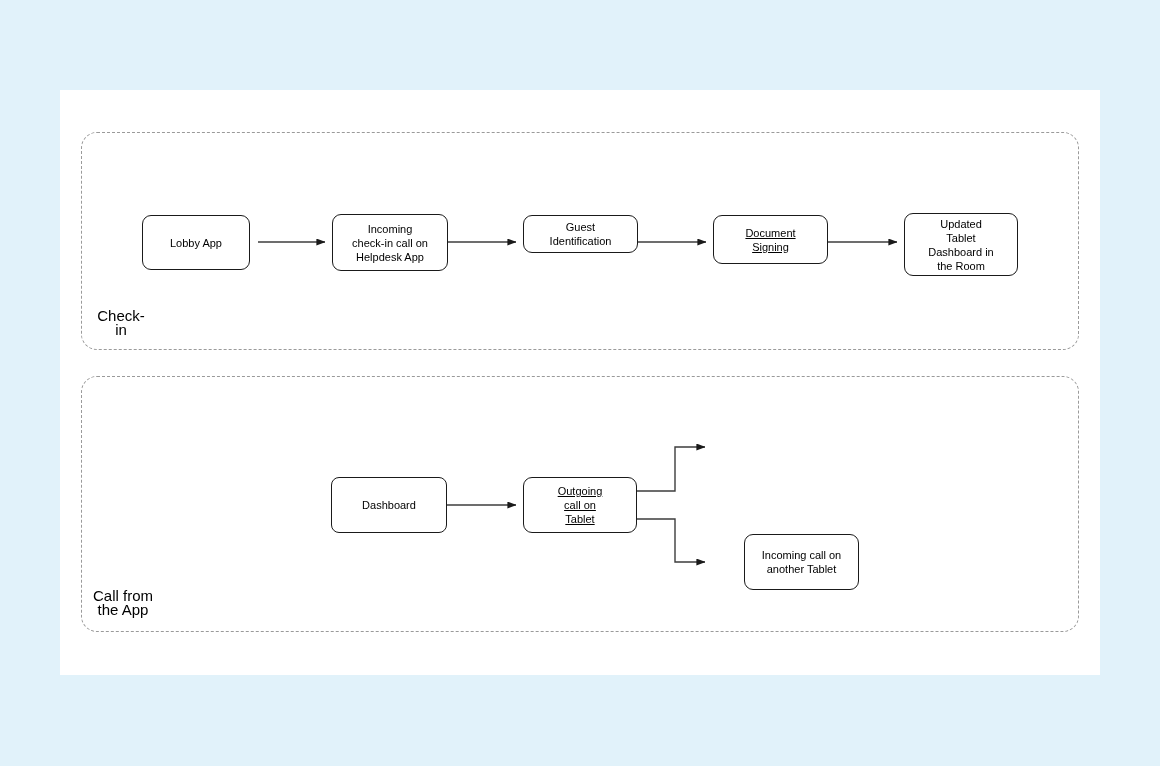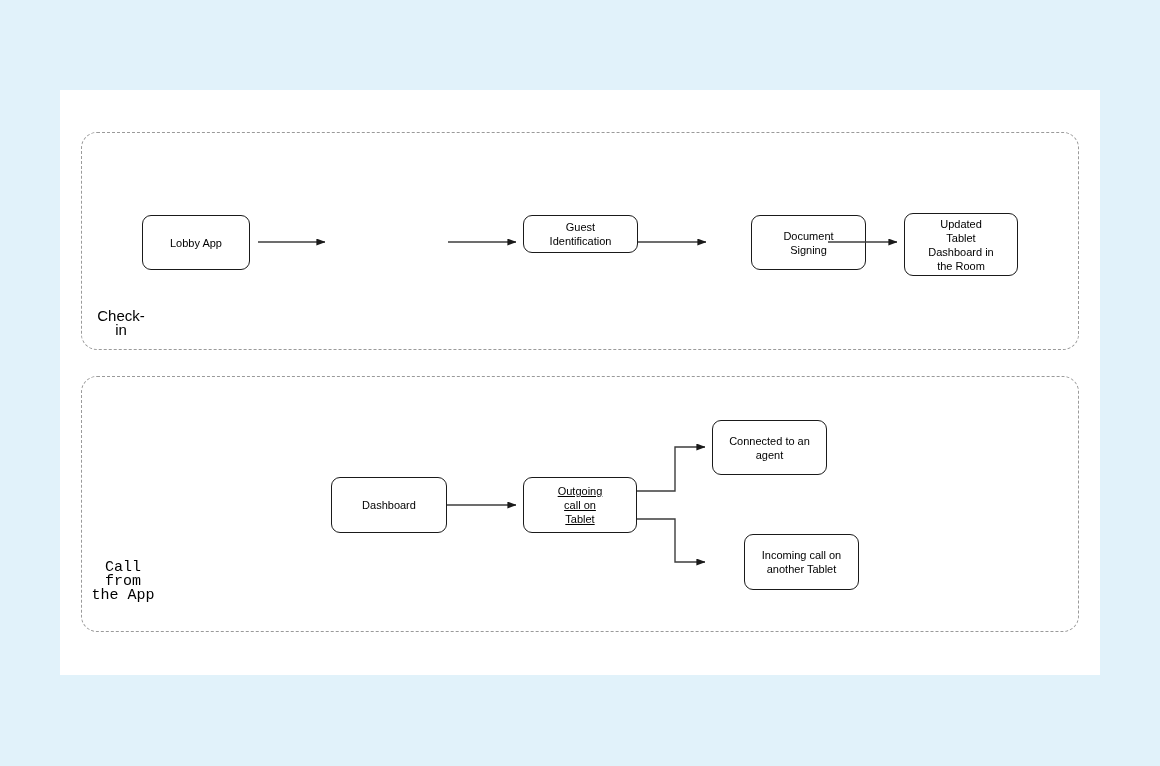--- a/index.html
+++ b/index.html
@@ -75,45 +75,46 @@
 <div id="stage">
   <div id="canvas"></div>
 
   <div class="group-box" style="left:81px; top:132px; width:998px; height:218px;"></div>
 
   <div class="group-label" style="left:85px; top:309px; width:72px;">Check-
 in</div>
 
   <div class="node" style="left:142px; top:215px; width:108px; height:55px;">Lobby App</div>
 
+  <div class="node" style="left:332px; top:214px; width:116px; height:57px;">Incoming
+check-in call on
+Helpdesk App</div>
 
   <div class="node" style="left:523px; top:215px; width:115px; height:38px;">Guest
 Identification</div>
 
-  <div class="node" style="left:751px; top:215px; width:115px; height:55px;">Document
+  <div class="node" style="left:713px; top:215px; width:115px; height:49px;text-decoration:underline;">Document
 Signing</div>
 
   <div class="node" style="left:904px; top:213px; width:114px; height:63px;">Updated
 Tablet
 Dashboard in
 the Room</div>
 
   <div class="group-box" style="left:81px; top:376px; width:998px; height:256px;"></div>
 
-  <div class="group-label" style="left:85px; top:561px; width:76px;font-family:Liberation Mono, monospace;">Call from
+  <div class="group-label" style="left:85px; top:589px; width:76px;">Call from
 the App</div>
 
-  <div class="node" style="left:331px; top:477px; width:116px; height:56px;">Dashboard</div>
+  <div class="node" style="left:331px; top:477px; width:116px; height:56px;border-radius:8px;">Dashboard</div>
 
   <div class="node" style="left:523px; top:477px; width:114px; height:56px;text-decoration:underline;">Outgoing
 call on
 Tablet</div>
 
-  <div class="node" style="left:712px; top:420px; width:115px; height:55px;">Connected to an
-agent</div>
 
   <div class="node" style="left:712px; top:534px; width:115px; height:56px;margin-left:32px;">Incoming call on
 another Tablet</div>
 
   <svg class="edges">
     <defs>
       <marker id="arrowhead" markerWidth="9" markerHeight="7" refX="8.6" refY="3.5" orient="auto" markerUnits="userSpaceOnUse">
         <polygon points="0 0, 9 3.5, 0 7" fill="#1a1a1a"></polygon>
       </marker>
     </defs>

